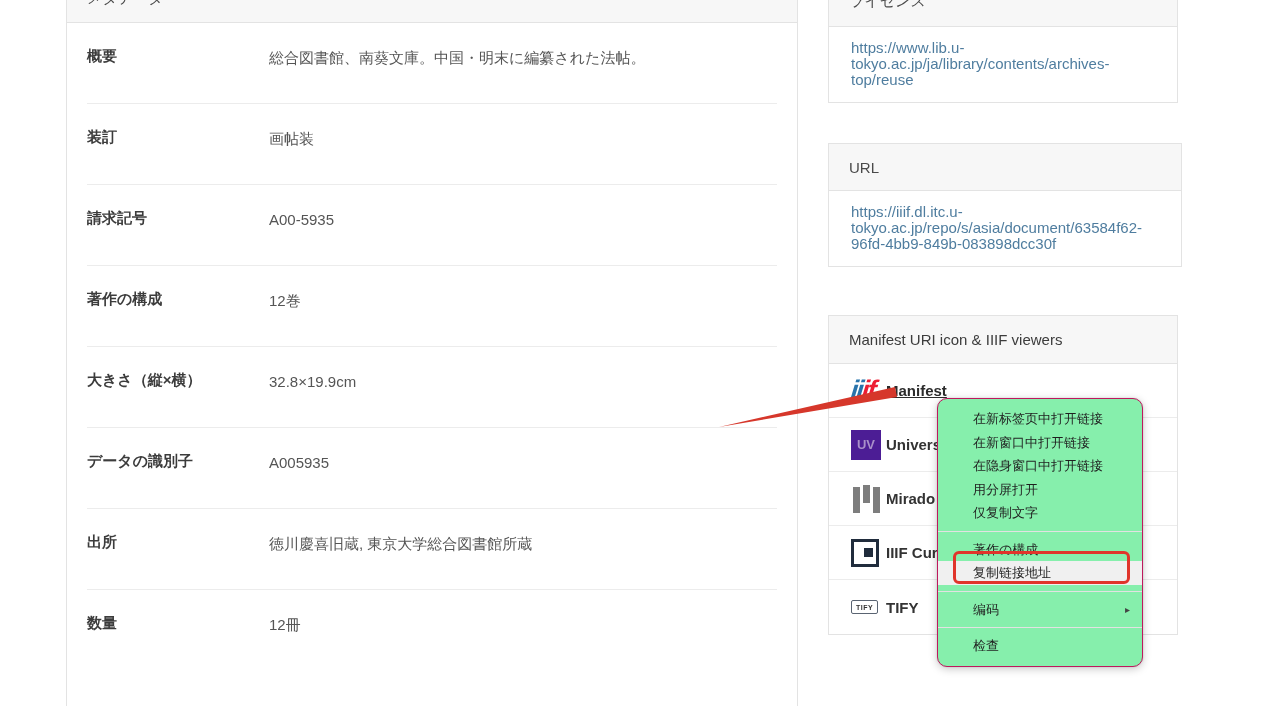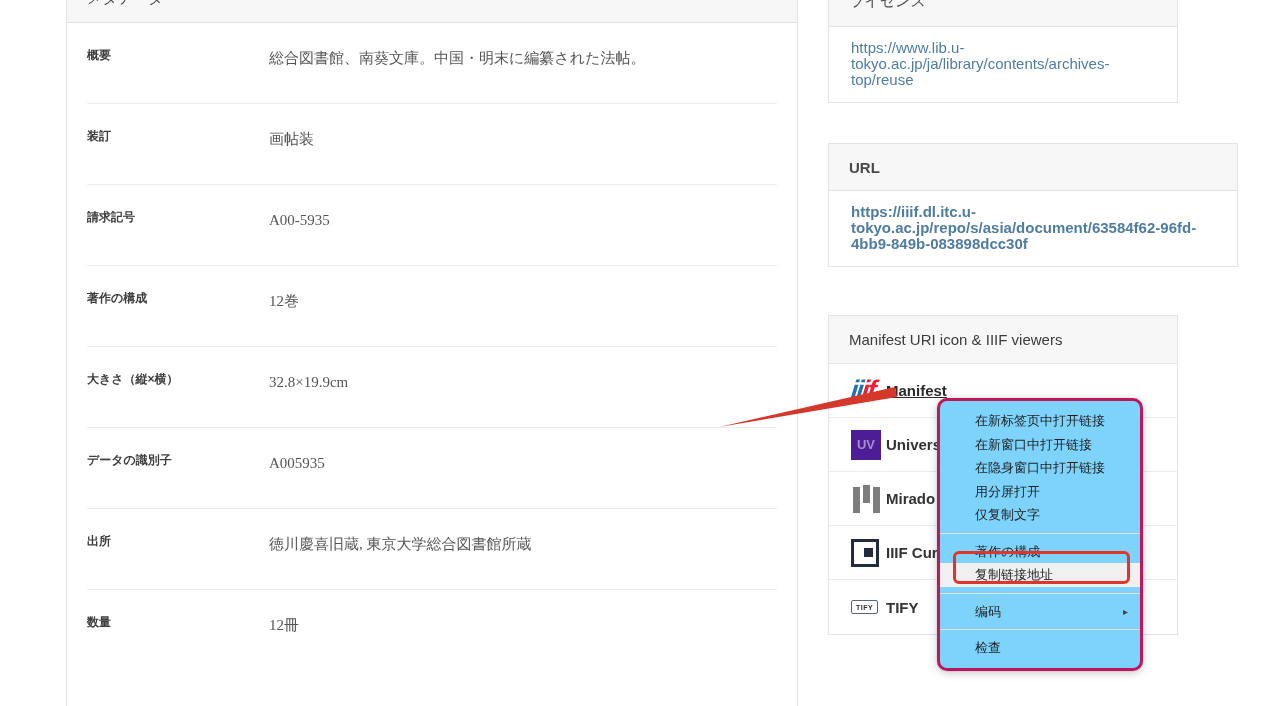--- a/index.html
+++ b/index.html
@@ -11,27 +11,27 @@
   .panel-header { background:#f7f7f7; border-bottom:1px solid #e3e3e3;
                   display:flex; align-items:center; padding:0 20px;
                   font-size:15px; color:#4a4a4a; }
 
   
   .metadata-panel { left:66px; top:-27px; width:732px; height:790px; }
   .metadata-panel .panel-header { height:49px; }
   .meta-rows { padding:0 20px; }
   .meta-row { display:flex; height:81px; padding-top:24px; border-bottom:1px solid #ececec; }
   .meta-row:last-child { border-bottom:none; }
-  .meta-label { width:182px; flex:0 0 182px; font-size:12px; font-weight:700; color:#3c3c3c; }
-  .meta-value { flex:1; font-size:15px; color:#555; line-height:22px;font-family:Liberation Serif, serif; }
+  .meta-label { width:182px; flex:0 0 182px; font-size:15px; font-weight:700; color:#3c3c3c; }
+  .meta-value { flex:1; font-size:15px; color:#555; line-height:22px; }
 
   
   .license-panel { left:828px; top:-24px; width:350px; }
   .license-panel .panel-header { height:50px; }
-  .url-panel { left:828px; top:143px; width:410px;font-weight:bold; }
+  .url-panel { left:828px; top:143px; width:354px; }
   .url-panel .panel-header { height:47px; }
   .panel-body { padding:13px 22px 14px 22px; }
   .panel-body a { font-size:15px; line-height:16px; color:#4f7d9f; text-decoration:none;
                   overflow-wrap:break-word; word-wrap:break-word; display:block; }
 
   .viewers-panel { left:828px; top:315px; width:350px; }
   .viewers-panel .panel-header { height:48px; color:#3c3c3c; }
   .viewer-row { display:flex; align-items:center; height:54px; padding-left:22px; border-bottom:1px solid #ececec; }
   .viewer-row:last-child { border-bottom:none; }
   .viewer-icon { width:34px; flex:0 0 34px; display:flex; align-items:center; }
@@ -47,21 +47,21 @@
              font-size:13px; font-weight:700; letter-spacing:0; }
   .curation-icon { width:28px; height:28px; border:3px solid #202c3c; position:relative; background:#fff; }
   .curation-icon .sq { position:absolute; width:9px; height:9px; background:#202c3c;
                        top:6px; left:10px; }
   .tify-icon { width:27px; height:14px; border:1px solid #5a6472; border-radius:2px;
                display:flex; align-items:center; justify-content:center;
                font-size:7px; font-weight:700; letter-spacing:0.5px; color:#333; }
 
   
   .context-menu { position:absolute; left:937px; top:398px; width:206px;
-                  background:#7dd3fc; border:3px solid #be185d; border-radius:10px;
+                  background:#86efac; border:1px solid #be185d; border-radius:10px;
                   box-shadow:0 2px 8px rgba(0,0,0,.22), 0 0 2px rgba(0,0,0,.12);
                   padding:8px 0; z-index:50; }
   .menu-item { height:23.5px; line-height:23.5px; padding-left:35px; font-size:13px;
                color:#1f1f1f; white-space:nowrap; display:flex; align-items:center; }
   .menu-item.highlight { background:#f0f0f0; }
   .menu-sep { height:1px; background:#e2e2e2; margin:6px 0; }
   .menu-item .grow { flex:1; }
   .submenu-arrow { font-size:10px; color:#444; padding-right:12px; }
 
   

